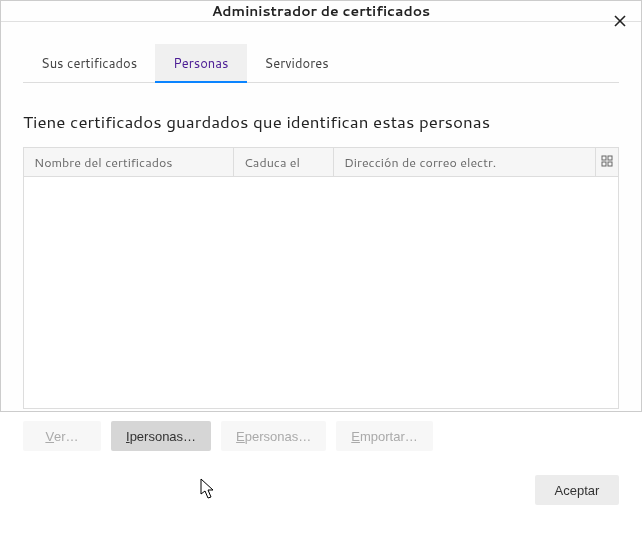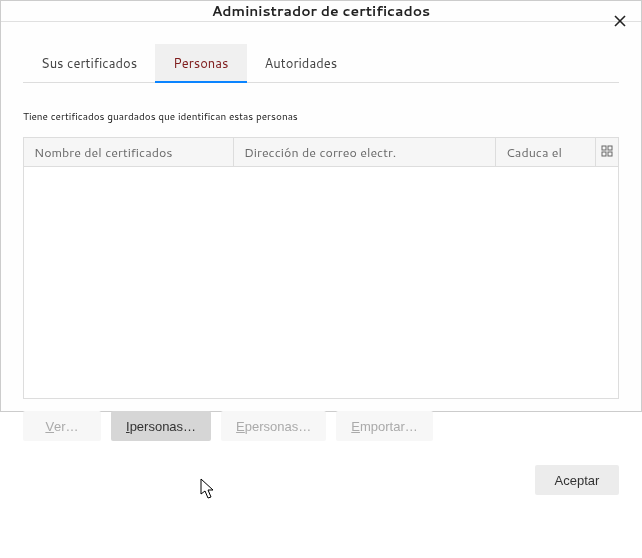--- a/index.html
+++ b/index.html
@@ -64,33 +64,33 @@
   }
   .tab {
     padding: 10px 18px;
     font-size: 13px;
     color: #444;
     cursor: pointer;
     position: relative;
   }
   .tab.active {
     background: #f0f0f0;
-    color: #7f1d1d;
+    color: #4c1d95;
   }
   .tab.active::after {
     content: "";
     position: absolute;
     left: 0; right: 0; bottom: -1px;
     height: 2px;
     background: #0a84ff;
   }
 
   .description {
     margin: 26px 0 14px 0;
-    font-size: 10px;
+    font-size: 17px;
     color: #222;
   }
 
   .table {
     flex: 1;
     border: 1px solid #ddd;
     display: flex;
     flex-direction: column;
     min-height: 260px;
     background: #fff;
@@ -185,30 +185,30 @@
           </svg>
       </span>
     </div>
   </div>
 
   <div class="content">
 
     <div class="tabs">
       <div class="tab">Sus certificados</div>
       <div class="tab active">Personas</div>
-      <div class="tab">Autoridades</div>
+      <div class="tab">Servidores</div>
     </div>
 
     <div class="description">Tiene certificados guardados que identifican estas personas</div>
 
     <div class="table">
       <div class="thead">
         <div class="th col-name">Nombre del certificados</div>
+        <div class="th col-exp">Caduca el</div>
         <div class="th col-email">Dirección de correo electr.</div>
-        <div class="th col-exp">Caduca el</div>
         <div class="th col-picker">
           <span>
             <svg viewBox="0 0 12 12" fill="none">
                 <rect x="1" y="1" width="4" height="4" stroke="#666"></rect>
                 <rect x="7" y="1" width="4" height="4" stroke="#666"></rect>
                 <rect x="1" y="7" width="4" height="4" stroke="#666"></rect>
                 <rect x="7" y="7" width="4" height="4" stroke="#666"></rect>
               </svg>
           </span>
         </div>

